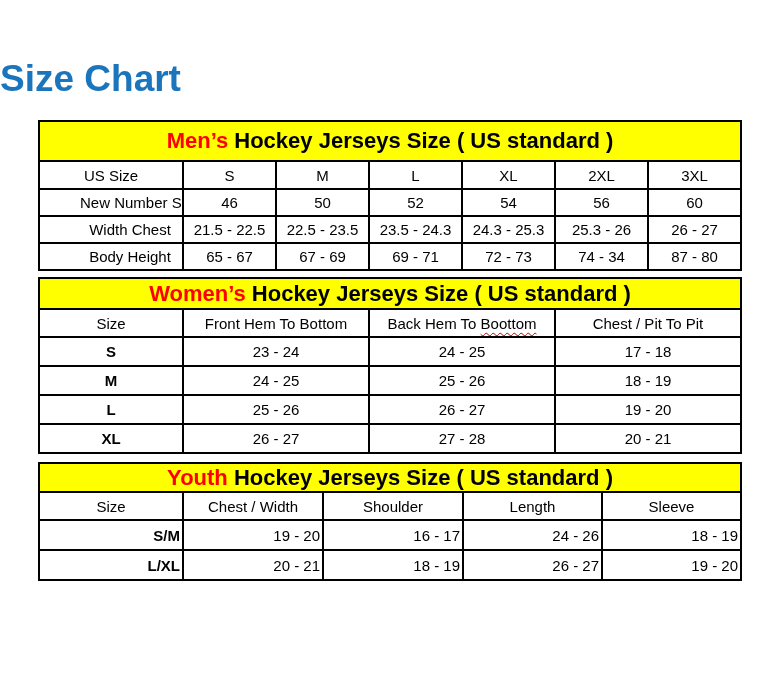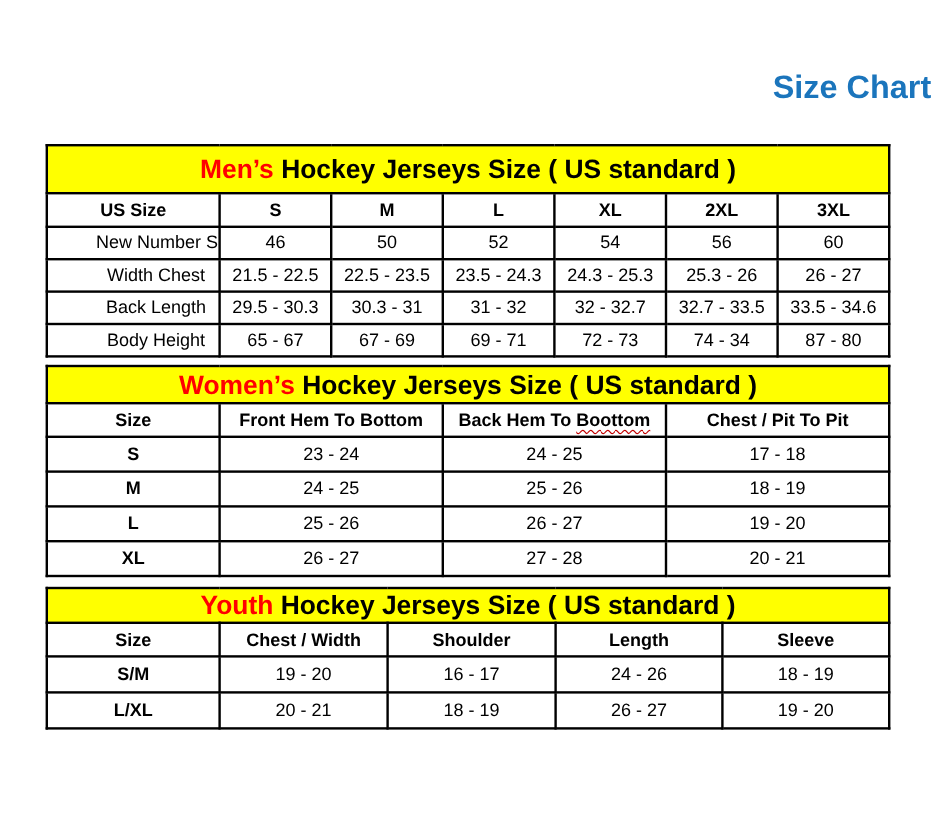--- a/index.html
+++ b/index.html
@@ -10,54 +10,54 @@
     --border:#000000;
   }
   html,body{margin:0;padding:0;}
   body{
     width:776px;height:692px;position:relative;overflow:hidden;
     background:#ffffff;color:#000;
     font-family:"Liberation Sans", sans-serif;
   }
   .page-title{
     position:absolute;top:58px;left:0;width:100%;margin:0;
-    text-align:right;font-size:27px;font-weight:bold;color:var(--title);
+    text-align:left;font-size:37px;font-weight:bold;color:var(--title);
     letter-spacing:0px;
   }
   .tables{position:absolute;left:38px;top:120px;width:702px;}
   table{
     border-collapse:collapse;table-layout:fixed;width:702px;
     font-family:"Liberation Sans", sans-serif;
   }
   td{
     border:2px solid var(--border);
     text-align:center;vertical-align:middle;
     font-size:15px;padding:0 2px;color:#000;
     overflow:hidden;white-space:nowrap;
   }
   tr.banner td{
     background:var(--banner-bg);
     font-weight:bold;font-size:22px;
   }
   tr.banner .hl{color:var(--banner-accent);}
-  tr.head td{font-weight:bold;}
+  tr.head td{font-weight:normal;}
   td.rowlabel{font-weight:normal;padding-left:40px;}
   td.rowlabel-bold{font-weight:bold;}
   
   .mens tr.banner td{height:38px;}
   .mens tr.head td{height:26px;}
   .mens tr.data td{height:25px;}
   .mens{margin-bottom:6px;}
   .womens tr.banner td{height:29px;}
   .womens tr.head td{height:26px;}
   .womens tr.data td{height:27px;}
   .womens{margin-bottom:8px;}
   .youth tr.banner td{height:27px;}
   .youth tr.head td{height:26px;}
-  .youth tr.data td{height:28px;}
+  .youth tr.data td{height:28px;text-align:right;}
   .sq{
     text-decoration:underline wavy var(--squiggle);
     text-decoration-thickness:1px;
     text-underline-offset:3px;
   }
 </style>
 </head>
 <body>
 
 <h1 class="page-title">Size Chart</h1>
@@ -97,29 +97,20 @@
       <td>60</td>
     </tr>
     <tr class="data">
       <td class="rowlabel">Width Chest</td>
       <td>21.5 - 22.5</td>
       <td>22.5 - 23.5</td>
       <td>23.5 - 24.3</td>
       <td>24.3 - 25.3</td>
       <td>25.3 - 26</td>
       <td>26 - 27</td>
-    </tr>
-    <tr class="data">
-      <td class="rowlabel">Back Length</td>
-      <td>29.5 - 30.3</td>
-      <td>30.3 - 31</td>
-      <td>31 - 32</td>
-      <td>32 - 32.7</td>
-      <td>32.7 - 33.5</td>
-      <td>33.5 - 34.6</td>
     </tr>
     <tr class="data">
       <td class="rowlabel">Body Height</td>
       <td>65 - 67</td>
       <td>67 - 69</td>
       <td>69 - 71</td>
       <td>72 - 73</td>
       <td>74 - 34</td>
       <td>87 - 80</td>
     </tr>

